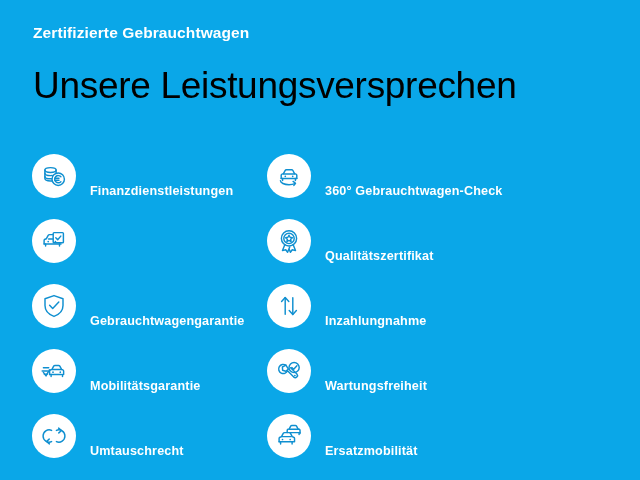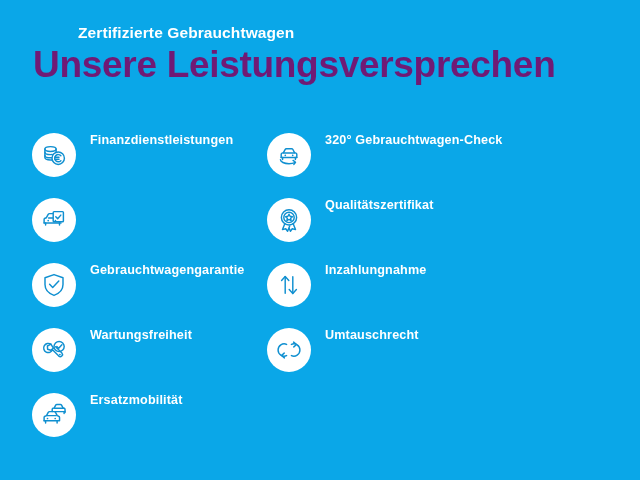--- a/index.html
+++ b/index.html
@@ -28,47 +28,46 @@
     top: 24px;
     width: 580px;
   }
   .eyebrow {
     font-size: 15.5px;
     font-weight: bold;
     color: #ffffff;
     letter-spacing: 0.1px;
     line-height: 1.1;
     white-space: nowrap;
-    margin-left: 45px;
   }
   .headline {
-    margin-top: 5px;
+    margin-top: 26px;
     font-size: 37px;
-    font-weight: bold;
-    color: #701a75;
+    font-weight: normal;
+    color: #000000;
     letter-spacing: -0.3px;
     line-height: 1.05;
     white-space: nowrap;
   }
 
   
   .grid {
     position: absolute;
     left: 32px;
     top: 133px;
     width: 576px;
     display: grid;
     grid-template-columns: 235px 1fr;
     grid-auto-rows: 65px;
     column-gap: 0px;
     row-gap: 0px;
   }
   .feature {
     display: flex;
-    align-items: flex-start;
+    align-items: flex-end;
     height: 65px;
   }
   .badge {
     width: 44px;
     height: 44px;
     min-width: 44px;
     border-radius: 50%;
     background: #ffffff;
     display: flex;
     align-items: center;
@@ -137,21 +136,21 @@
           <path d="M7.2 17.4h15.6"></path>
           <path d="M9.4 12.9h11.2"></path>
           <path d="M8.6 17.4v2.1"></path>
           <path d="M21.4 17.4v2.1"></path>
           <circle class="fillshape" cx="11.3" cy="15.3" r="0.85"></circle>
           <circle class="fillshape" cx="18.7" cy="15.3" r="0.85"></circle>
           <path d="M6.4 19.6c0 2.3 3.85 4.1 8.6 4.1 2.3 0 4.4-0.42 5.95-1.1"></path>
           <path d="M19.1 20.4l2.4 1.9-1.6 2.1"></path>
         </svg>
       </span>
-      <span class="label">320° Gebrauchtwagen-Check</span>
+      <span class="label">360° Gebrauchtwagen-Check</span>
     </div>
 
     <div class="feature">
       <span class="badge">
         <svg viewBox="0 0 30 30">
           <path d="M13.6 8.6h-3.1c-0.55 0-1.06 0.3-1.32 0.78L7.4 12.7l-1.5 0.55c-0.48 0.17-0.8 0.63-0.8 1.14v3.5"></path>
           <path d="M5.1 17.9h16.9"></path>
           <path d="M6.6 17.9v2.2"></path>
           <path d="M20.5 17.9v2.2"></path>
           <path d="M9.6 12.9h4"></path>
@@ -191,20 +190,38 @@
         <svg viewBox="0 0 30 30">
           <path d="M11.2 23.2V6.6"></path>
           <path d="M7.6 10.4l3.6-3.9 3.6 3.9"></path>
           <path d="M18.8 6.8v16.6"></path>
           <path d="M15.2 19.6l3.6 3.9 3.6-3.9"></path>
         </svg>
       </span>
       <span class="label">Inzahlungnahme</span>
     </div>
 
+    <div class="feature">
+      <span class="badge">
+        <svg viewBox="0 0 30 30">
+          <path d="M10.6 18.4h11.8"></path>
+          <path d="M10.6 18.4v-3.3c0-0.5 0.3-0.95 0.78-1.13l1.6-0.57 1.7-3.2c0.26-0.5 0.77-0.8 1.33-0.8h3.5c0.56 0 1.07 0.3 1.33 0.8l1.7 3.2 1.3 0.5c0.48 0.18 0.78 0.63 0.78 1.13v3.37"></path>
+          <path d="M13.2 13.4h9.6"></path>
+          <path d="M12.1 18.4v2.1"></path>
+          <path d="M23.5 18.4v2.1"></path>
+          <circle class="fillshape" cx="14" cy="16.2" r="0.85"></circle>
+          <circle class="fillshape" cx="21.3" cy="16.2" r="0.85"></circle>
+          <path d="M4.4 11.8h5.3"></path>
+          <path d="M3.2 14.9h5.4"></path>
+          <path d="M5.2 18.1h3.2"></path>
+          <path d="M4.4 16.4l2.6 3.5 3.4-6.1"></path>
+        </svg>
+      </span>
+      <span class="label">Mobilitätsgarantie</span>
+    </div>
 
     <div class="feature">
       <span class="badge">
         <svg viewBox="0 0 30 30">
           <path d="M11.9 9.2a4.6 4.6 0 1 0 1.6 5.6l6.3 6.3a2.2 2.2 0 0 0 3.1-3.1l-6.3-6.3"></path>
           <path d="M11.9 9.2L8.4 11l0.2 3.3 3.2 0.9 2.6-2.1z"></path>
           <circle cx="20.1" cy="11.5" r="5.1"></circle>
           <path d="M17.8 11.4l1.9 1.9 3.2-3.6"></path>
           <circle class="fillshape" cx="20.9" cy="19.6" r="0.9"></circle>
         </svg>

